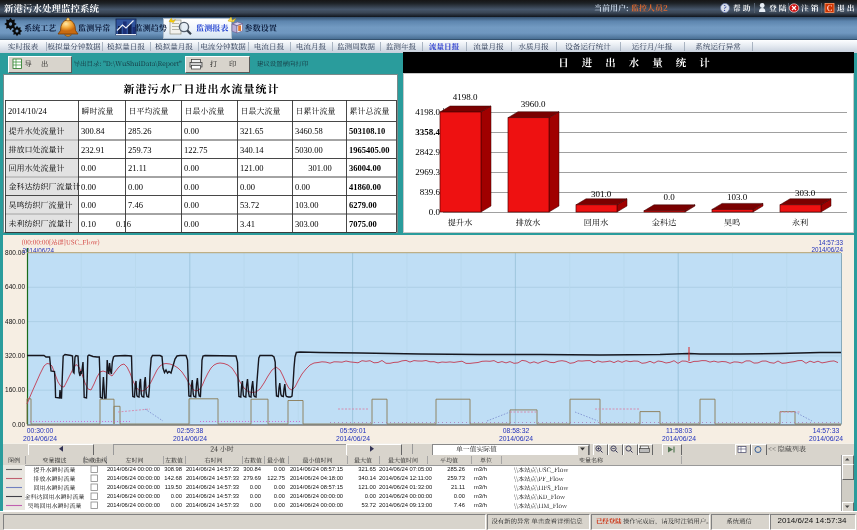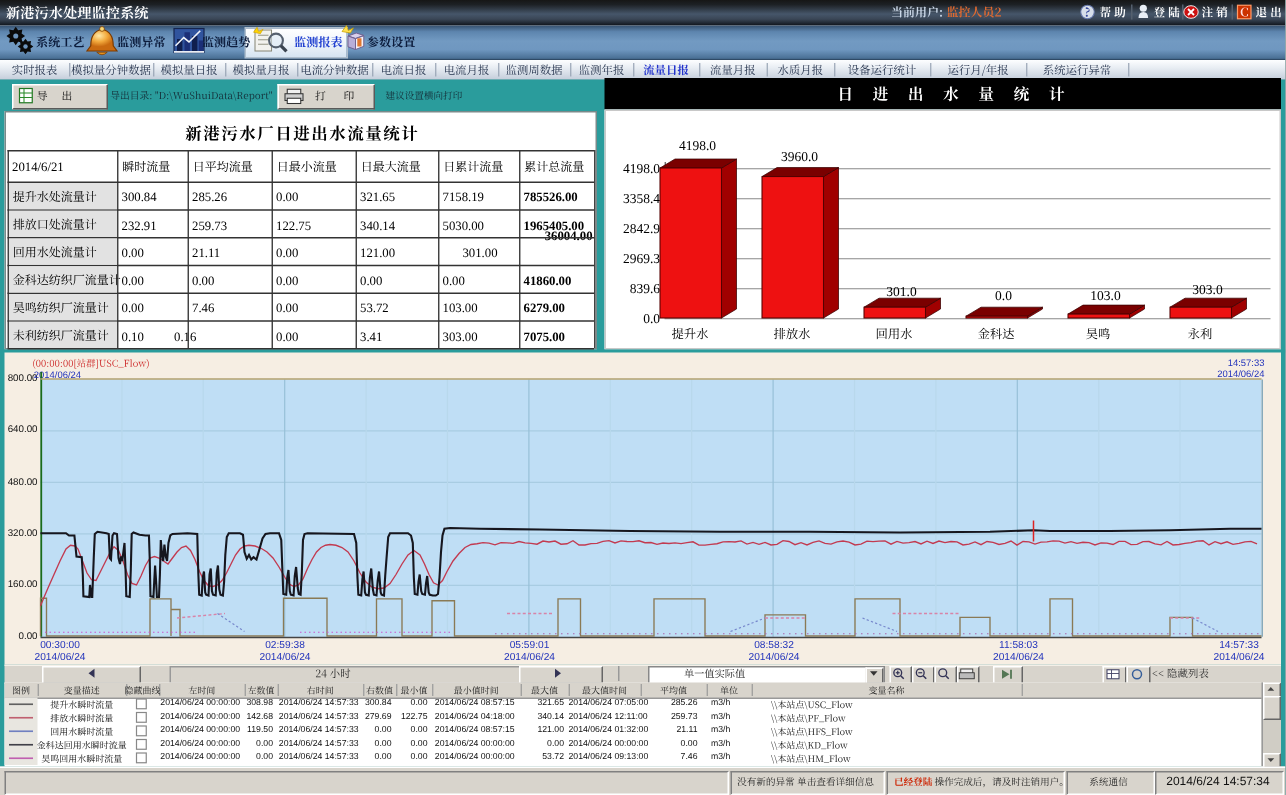--- a/index.html
+++ b/index.html
@@ -2,39 +2,39 @@
 <html><head><meta charset="utf-8"><style>html,body{margin:0;padding:0;background:#888}*{box-sizing:content-box}#app{position:relative;width:857px;height:530px;overflow:hidden;font-family:"Liberation Sans",sans-serif;background:#fff}</style></head><body>
 <div id="app">
 <div style="position:absolute;left:0;top:0;width:857px;height:17px;background:linear-gradient(180deg,#161616 0%,#1d2125 18%,#46566a 55%,#3a4656 75%,#10151c 100%)"></div>
 <div style="position:absolute;left:0;top:17px;width:857px;height:23px;background:linear-gradient(180deg,#35506e 0%,#5d85ae 18%,#729ac2 45%,#6f97c0 70%,#4a7095 95%,#243a52 100%)"></div>
 <div style="position:absolute;left:163px;top:17.5px;width:67px;height:19px;background:linear-gradient(180deg,#ffffff,#eef4fa 55%,#d5e4f2);border:1px solid #aebecd"></div>
 <div style="position:absolute;left:0;top:40px;width:857px;height:13px;background:linear-gradient(180deg,#fdfeff 0%,#e8edf3 40%,#c5cedb 100%);border-bottom:1px solid #8a96a8"></div>
 <div style="position:absolute;left:0;top:53px;width:857px;height:477px;background:#2a9c9c"></div>
 <div style="position:absolute;left:8px;top:56px;width:62px;height:15px;background:#d8d4cc;border-top:1px solid #ffffff;border-left:1px solid #ffffff;border-right:1px solid #5a5a5a;border-bottom:1px solid #5a5a5a"></div>
 <div style="position:absolute;left:185px;top:56px;width:63px;height:15px;background:#d8d4cc;border-top:1px solid #ffffff;border-left:1px solid #ffffff;border-right:1px solid #5a5a5a;border-bottom:1px solid #5a5a5a"></div>
 <div style="position:absolute;left:3px;top:74px;width:395px;height:159px;background:#ffffff;border:1px solid #7a8a8a;box-sizing:border-box"></div>
-<div style="position:absolute;left:8.0px;top:104.0px;width:70.0px;height:14.0px;font-family:'Liberation Serif',serif;font-size:8.5px;color:#000;text-align:left;font-weight:normal;line-height:14.0px;white-space:nowrap;overflow:visible;">2014/6/21</div>
+<div style="position:absolute;left:8.0px;top:104.0px;width:70.0px;height:14.0px;font-family:'Liberation Serif',serif;font-size:8.5px;color:#000;text-align:left;font-weight:normal;line-height:14.0px;white-space:nowrap;overflow:visible;">2014/10/24</div>
 <div style="position:absolute;left:81.0px;top:124.0px;width:43.0px;height:14.0px;font-family:'Liberation Serif',serif;font-size:8.5px;color:#000;text-align:left;font-weight:normal;line-height:14.0px;white-space:nowrap;overflow:visible;">300.84</div>
 <div style="position:absolute;left:128.0px;top:124.0px;width:52.0px;height:14.0px;font-family:'Liberation Serif',serif;font-size:8.5px;color:#000;text-align:left;font-weight:normal;line-height:14.0px;white-space:nowrap;overflow:visible;">285.26</div>
 <div style="position:absolute;left:184.0px;top:124.0px;width:52.0px;height:14.0px;font-family:'Liberation Serif',serif;font-size:8.5px;color:#000;text-align:left;font-weight:normal;line-height:14.0px;white-space:nowrap;overflow:visible;">0.00</div>
 <div style="position:absolute;left:240.0px;top:124.0px;width:51.0px;height:14.0px;font-family:'Liberation Serif',serif;font-size:8.5px;color:#000;text-align:left;font-weight:normal;line-height:14.0px;white-space:nowrap;overflow:visible;">321.65</div>
-<div style="position:absolute;left:295.0px;top:124.0px;width:50.0px;height:14.0px;font-family:'Liberation Serif',serif;font-size:8.5px;color:#000;text-align:left;font-weight:normal;line-height:14.0px;white-space:nowrap;overflow:visible;">7158.19</div>
-<div style="position:absolute;left:349.0px;top:124.0px;width:46.0px;height:14.0px;font-family:'Liberation Serif',serif;font-size:8.5px;color:#000;text-align:left;font-weight:bold;line-height:14.0px;white-space:nowrap;overflow:visible;">785526.00</div>
+<div style="position:absolute;left:295.0px;top:124.0px;width:50.0px;height:14.0px;font-family:'Liberation Serif',serif;font-size:8.5px;color:#000;text-align:left;font-weight:normal;line-height:14.0px;white-space:nowrap;overflow:visible;">3460.58</div>
+<div style="position:absolute;left:349.0px;top:124.0px;width:46.0px;height:14.0px;font-family:'Liberation Serif',serif;font-size:8.5px;color:#000;text-align:left;font-weight:bold;line-height:14.0px;white-space:nowrap;overflow:visible;">503108.10</div>
 <div style="position:absolute;left:81.0px;top:142.5px;width:43.0px;height:14.0px;font-family:'Liberation Serif',serif;font-size:8.5px;color:#000;text-align:left;font-weight:normal;line-height:14.0px;white-space:nowrap;overflow:visible;">232.91</div>
 <div style="position:absolute;left:128.0px;top:142.5px;width:52.0px;height:14.0px;font-family:'Liberation Serif',serif;font-size:8.5px;color:#000;text-align:left;font-weight:normal;line-height:14.0px;white-space:nowrap;overflow:visible;">259.73</div>
 <div style="position:absolute;left:184.0px;top:142.5px;width:52.0px;height:14.0px;font-family:'Liberation Serif',serif;font-size:8.5px;color:#000;text-align:left;font-weight:normal;line-height:14.0px;white-space:nowrap;overflow:visible;">122.75</div>
 <div style="position:absolute;left:240.0px;top:142.5px;width:51.0px;height:14.0px;font-family:'Liberation Serif',serif;font-size:8.5px;color:#000;text-align:left;font-weight:normal;line-height:14.0px;white-space:nowrap;overflow:visible;">340.14</div>
 <div style="position:absolute;left:295.0px;top:142.5px;width:50.0px;height:14.0px;font-family:'Liberation Serif',serif;font-size:8.5px;color:#000;text-align:left;font-weight:normal;line-height:14.0px;white-space:nowrap;overflow:visible;">5030.00</div>
 <div style="position:absolute;left:349.0px;top:142.5px;width:46.0px;height:14.0px;font-family:'Liberation Serif',serif;font-size:8.5px;color:#000;text-align:left;font-weight:bold;line-height:14.0px;white-space:nowrap;overflow:visible;">1965405.00</div>
 <div style="position:absolute;left:81.0px;top:161.0px;width:43.0px;height:14.0px;font-family:'Liberation Serif',serif;font-size:8.5px;color:#000;text-align:left;font-weight:normal;line-height:14.0px;white-space:nowrap;overflow:visible;">0.00</div>
 <div style="position:absolute;left:128.0px;top:161.0px;width:52.0px;height:14.0px;font-family:'Liberation Serif',serif;font-size:8.5px;color:#000;text-align:left;font-weight:normal;line-height:14.0px;white-space:nowrap;overflow:visible;">21.11</div>
 <div style="position:absolute;left:184.0px;top:161.0px;width:52.0px;height:14.0px;font-family:'Liberation Serif',serif;font-size:8.5px;color:#000;text-align:left;font-weight:normal;line-height:14.0px;white-space:nowrap;overflow:visible;">0.00</div>
 <div style="position:absolute;left:240.0px;top:161.0px;width:51.0px;height:14.0px;font-family:'Liberation Serif',serif;font-size:8.5px;color:#000;text-align:left;font-weight:normal;line-height:14.0px;white-space:nowrap;overflow:visible;">121.00</div>
 <div style="position:absolute;left:295.0px;top:161.0px;width:50.0px;height:14.0px;font-family:'Liberation Serif',serif;font-size:8.5px;color:#000;text-align:center;font-weight:normal;line-height:14.0px;white-space:nowrap;overflow:visible;">301.00</div>
-<div style="position:absolute;left:349.0px;top:150px;width:46.0px;height:14.0px;font-family:'Liberation Serif',serif;font-size:8.5px;color:#000;text-align:right;font-weight:bold;line-height:14.0px;white-space:nowrap;overflow:visible;">36004.00</div>
+<div style="position:absolute;left:349.0px;top:161.0px;width:46.0px;height:14.0px;font-family:'Liberation Serif',serif;font-size:8.5px;color:#000;text-align:left;font-weight:bold;line-height:14.0px;white-space:nowrap;overflow:visible;">36004.00</div>
 <div style="position:absolute;left:81.0px;top:179.5px;width:43.0px;height:14.0px;font-family:'Liberation Serif',serif;font-size:8.5px;color:#000;text-align:left;font-weight:normal;line-height:14.0px;white-space:nowrap;overflow:visible;">0.00</div>
 <div style="position:absolute;left:128.0px;top:179.5px;width:52.0px;height:14.0px;font-family:'Liberation Serif',serif;font-size:8.5px;color:#000;text-align:left;font-weight:normal;line-height:14.0px;white-space:nowrap;overflow:visible;">0.00</div>
 <div style="position:absolute;left:184.0px;top:179.5px;width:52.0px;height:14.0px;font-family:'Liberation Serif',serif;font-size:8.5px;color:#000;text-align:left;font-weight:normal;line-height:14.0px;white-space:nowrap;overflow:visible;">0.00</div>
 <div style="position:absolute;left:240.0px;top:179.5px;width:51.0px;height:14.0px;font-family:'Liberation Serif',serif;font-size:8.5px;color:#000;text-align:left;font-weight:normal;line-height:14.0px;white-space:nowrap;overflow:visible;">0.00</div>
 <div style="position:absolute;left:295.0px;top:179.5px;width:50.0px;height:14.0px;font-family:'Liberation Serif',serif;font-size:8.5px;color:#000;text-align:left;font-weight:normal;line-height:14.0px;white-space:nowrap;overflow:visible;">0.00</div>
 <div style="position:absolute;left:349.0px;top:179.5px;width:46.0px;height:14.0px;font-family:'Liberation Serif',serif;font-size:8.5px;color:#000;text-align:left;font-weight:bold;line-height:14.0px;white-space:nowrap;overflow:visible;">41860.00</div>
 <div style="position:absolute;left:81.0px;top:198.0px;width:43.0px;height:14.0px;font-family:'Liberation Serif',serif;font-size:8.5px;color:#000;text-align:left;font-weight:normal;line-height:14.0px;white-space:nowrap;overflow:visible;">0.00</div>
 <div style="position:absolute;left:128.0px;top:198.0px;width:52.0px;height:14.0px;font-family:'Liberation Serif',serif;font-size:8.5px;color:#000;text-align:left;font-weight:normal;line-height:14.0px;white-space:nowrap;overflow:visible;">7.46</div>
 <div style="position:absolute;left:184.0px;top:198.0px;width:52.0px;height:14.0px;font-family:'Liberation Serif',serif;font-size:8.5px;color:#000;text-align:left;font-weight:normal;line-height:14.0px;white-space:nowrap;overflow:visible;">0.00</div>
 <div style="position:absolute;left:240.0px;top:198.0px;width:51.0px;height:14.0px;font-family:'Liberation Serif',serif;font-size:8.5px;color:#000;text-align:left;font-weight:normal;line-height:14.0px;white-space:nowrap;overflow:visible;">53.72</div>
@@ -42,21 +42,21 @@
 <div style="position:absolute;left:349.0px;top:198.0px;width:46.0px;height:14.0px;font-family:'Liberation Serif',serif;font-size:8.5px;color:#000;text-align:left;font-weight:bold;line-height:14.0px;white-space:nowrap;overflow:visible;">6279.00</div>
 <div style="position:absolute;left:81.0px;top:216.5px;width:43.0px;height:14.0px;font-family:'Liberation Serif',serif;font-size:8.5px;color:#000;text-align:left;font-weight:normal;line-height:14.0px;white-space:nowrap;overflow:visible;">0.10</div>
 <div style="position:absolute;left:116px;top:216.5px;width:52.0px;height:14.0px;font-family:'Liberation Serif',serif;font-size:8.5px;color:#000;text-align:left;font-weight:normal;line-height:14.0px;white-space:nowrap;overflow:visible;">0.16</div>
 <div style="position:absolute;left:184.0px;top:216.5px;width:52.0px;height:14.0px;font-family:'Liberation Serif',serif;font-size:8.5px;color:#000;text-align:left;font-weight:normal;line-height:14.0px;white-space:nowrap;overflow:visible;">0.00</div>
 <div style="position:absolute;left:240.0px;top:216.5px;width:51.0px;height:14.0px;font-family:'Liberation Serif',serif;font-size:8.5px;color:#000;text-align:left;font-weight:normal;line-height:14.0px;white-space:nowrap;overflow:visible;">3.41</div>
 <div style="position:absolute;left:295.0px;top:216.5px;width:50.0px;height:14.0px;font-family:'Liberation Serif',serif;font-size:8.5px;color:#000;text-align:left;font-weight:normal;line-height:14.0px;white-space:nowrap;overflow:visible;">303.00</div>
 <div style="position:absolute;left:349.0px;top:216.5px;width:46.0px;height:14.0px;font-family:'Liberation Serif',serif;font-size:8.5px;color:#000;text-align:left;font-weight:bold;line-height:14.0px;white-space:nowrap;overflow:visible;">7075.00</div>
 <div style="position:absolute;left:403px;top:52px;width:451px;height:21px;background:#000000"></div>
 <div style="position:absolute;left:403px;top:73px;width:451px;height:159.5px;background:#ffffff;border:1px solid #c8c8c8;box-sizing:border-box"></div>
 <div style="position:absolute;left:400.0px;top:107.0px;width:40.0px;height:10.0px;font-family:'Liberation Serif',serif;font-size:9.0px;color:#000;text-align:right;font-weight:normal;line-height:10.0px;white-space:nowrap;overflow:visible;">4198.0</div>
-<div style="position:absolute;left:400.0px;top:127.0px;width:40.0px;height:10.0px;font-family:'Liberation Serif',serif;font-size:9.0px;color:#000;text-align:right;font-weight:normal;line-height:10.0px;white-space:nowrap;overflow:visible;">3358.4</div>
+<div style="position:absolute;left:400.0px;top:127.0px;width:40.0px;height:10.0px;font-family:'Liberation Serif',serif;font-size:9.0px;color:#000;text-align:right;font-weight:bold;line-height:10.0px;white-space:nowrap;overflow:visible;">3358.4</div>
 <div style="position:absolute;left:400.0px;top:147.0px;width:40.0px;height:10.0px;font-family:'Liberation Serif',serif;font-size:9.0px;color:#000;text-align:right;font-weight:normal;line-height:10.0px;white-space:nowrap;overflow:visible;">2842.9</div>
 <div style="position:absolute;left:400.0px;top:167.0px;width:40.0px;height:10.0px;font-family:'Liberation Serif',serif;font-size:9.0px;color:#000;text-align:right;font-weight:normal;line-height:10.0px;white-space:nowrap;overflow:visible;">2969.3</div>
 <div style="position:absolute;left:400.0px;top:187.0px;width:40.0px;height:10.0px;font-family:'Liberation Serif',serif;font-size:9.0px;color:#000;text-align:right;font-weight:normal;line-height:10.0px;white-space:nowrap;overflow:visible;">839.6</div>
 <div style="position:absolute;left:400.0px;top:207.0px;width:40.0px;height:10.0px;font-family:'Liberation Serif',serif;font-size:9.0px;color:#000;text-align:right;font-weight:normal;line-height:10.0px;white-space:nowrap;overflow:visible;">0.0</div>
 <div style="position:absolute;left:0px;top:232.5px;width:857px;height:2.5px;background:#2a9c9c"></div>
 <div style="position:absolute;left:3px;top:235px;width:851px;height:208px;background:#f6eee3"></div>
 <div style="position:absolute;left:27px;top:253px;width:814px;height:171.5px;background:#bfdef5"></div>
 <div style="position:absolute;left:0.0px;top:249.0px;width:25.0px;height:8.0px;font-family:'Liberation Sans',sans-serif;font-size:6.5px;color:#111;text-align:right;font-weight:normal;line-height:8.0px;white-space:nowrap;overflow:visible;">800.00</div>
 <div style="position:absolute;left:0.0px;top:283.3px;width:25.0px;height:8.0px;font-family:'Liberation Sans',sans-serif;font-size:6.5px;color:#111;text-align:right;font-weight:normal;line-height:8.0px;white-space:nowrap;overflow:visible;">640.00</div>
 <div style="position:absolute;left:0.0px;top:317.6px;width:25.0px;height:8.0px;font-family:'Liberation Sans',sans-serif;font-size:6.5px;color:#111;text-align:right;font-weight:normal;line-height:8.0px;white-space:nowrap;overflow:visible;">480.00</div>

